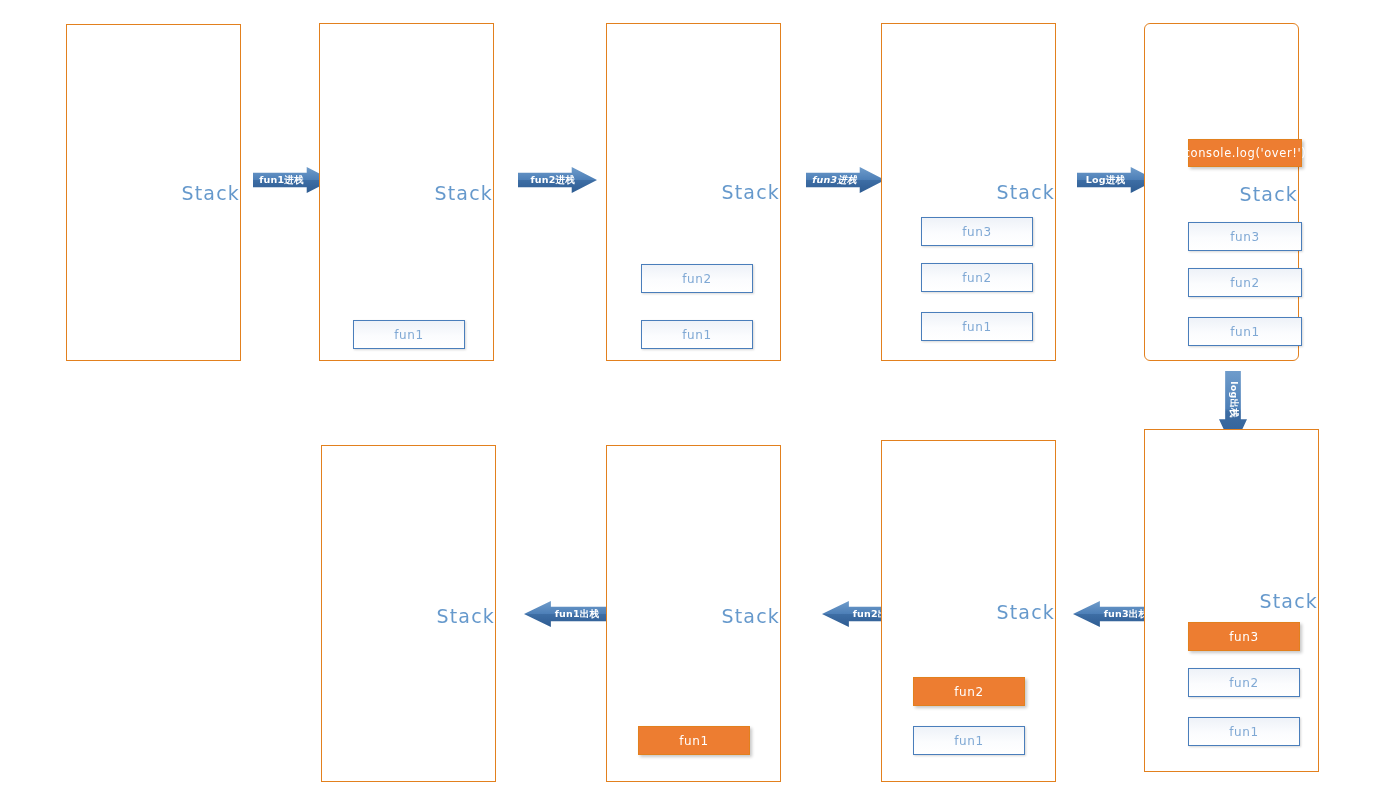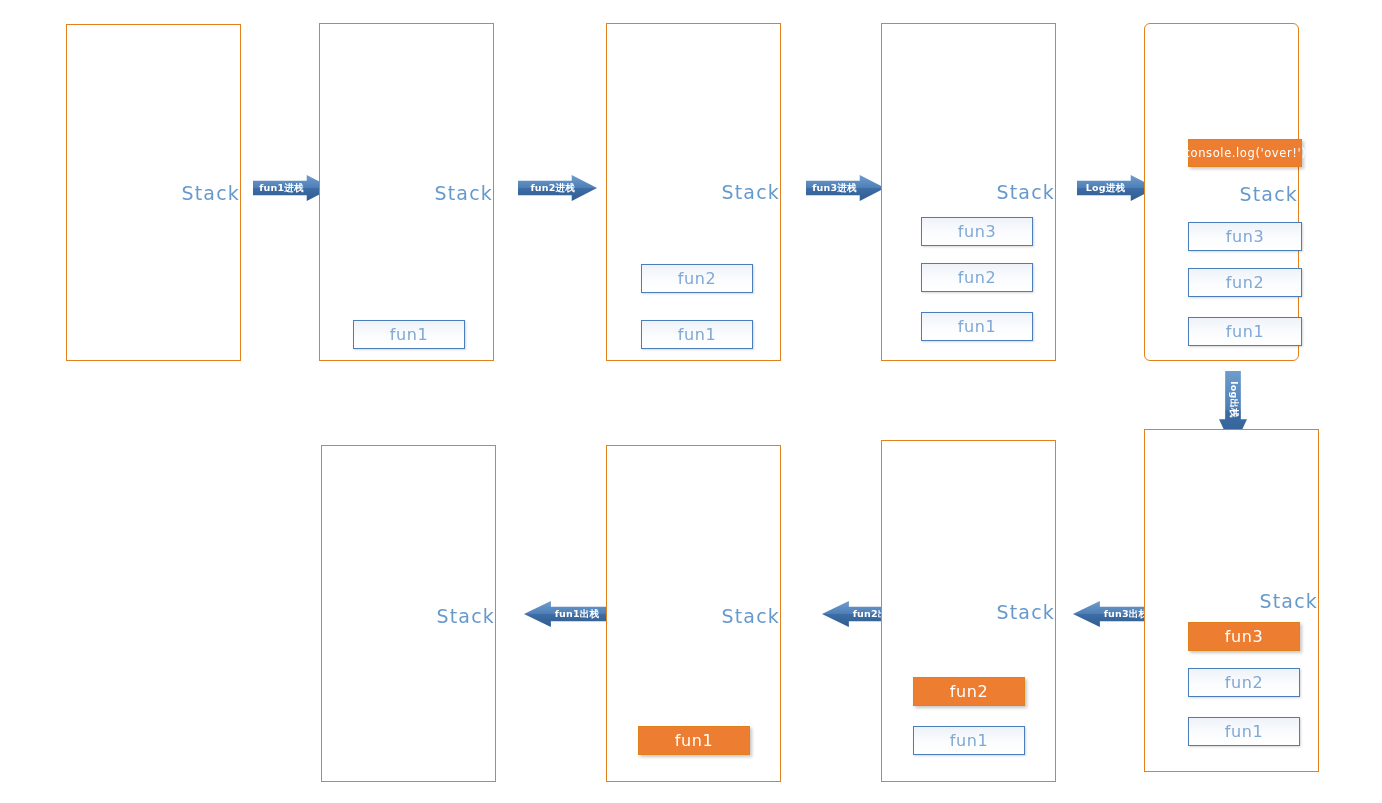--- a/index.html
+++ b/index.html
@@ -31,21 +31,21 @@
   }
 
   
   .frame{
     position:absolute;
     box-sizing:border-box;
     display:flex;
     align-items:center;
     justify-content:center;
     font-family:"DejaVu Sans", sans-serif;
-    font-size:16px;
+    font-size:12px;
     letter-spacing:.6px;
     white-space:nowrap;
   }
   .frame.idle{
     border:1.3px solid #4A7EBB;
     background:linear-gradient(to bottom,#eef2f8 0%,#fbfcfe 55%,#ffffff 100%);
     color:#7FA8D4;
     box-shadow:1px 1px 2px rgba(0,0,0,.16);
   }
   .frame.active{
@@ -73,21 +73,20 @@
     font-weight:bold;
     font-family:"DejaVu Sans", sans-serif;
     white-space:nowrap;
     letter-spacing:.2px;
     filter:drop-shadow(1.5px 1.5px 1.5px rgba(0,0,0,.28));
     background:linear-gradient(to bottom,#6F9CCB 0%,#4E80B8 48%,#3D6DA4 52%,#2E5C92 100%);
   }
   .arrow.right{
     clip-path:polygon(0 22%,68% 22%,68% 0,100% 50%,68% 100%,68% 78%,0 78%);
     padding-right:22px;
-    margin-top:8px;
   }
   .arrow.left{
     clip-path:polygon(100% 22%,32% 22%,32% 0,0 50%,32% 100%,32% 78%,100% 78%);
     padding-left:22px;
   }
   .arrow.down{
     clip-path:polygon(22% 0,22% 62%,0 62%,50% 100%,100% 62%,78% 62%,78% 0);
     padding-bottom:22px;
   }
   .arrow.down .vlabel{
@@ -123,21 +122,21 @@
   <div class="panel" style="left:606px;top:23px;width:175px;height:338px;">
     <div class="panel-title" style="top:157px;">Stack</div>
     <div class="frame idle" style="left:34px;top:240px;width:112px;height:29px;">
       <span>fun2</span>
     </div>
     <div class="frame idle" style="left:34px;top:296px;width:112px;height:29px;">
       <span>fun1</span>
     </div>
   </div>
 
-  <div class="arrow right" style="left:806px;top:167px;width:57px;height:26px;">
+  <div class="arrow right" style="left:806px;top:167px;width:57px;height:26px;font-style:italic;">
     <span>fun3进栈</span>
   </div>
 
   <div class="panel" style="left:881px;top:23px;width:175px;height:338px;">
     <div class="panel-title" style="top:157px;">Stack</div>
     <div class="frame idle" style="left:39px;top:193px;width:112px;height:29px;">
       <span>fun3</span>
     </div>
     <div class="frame idle" style="left:39px;top:239px;width:112px;height:29px;">
       <span>fun2</span>

